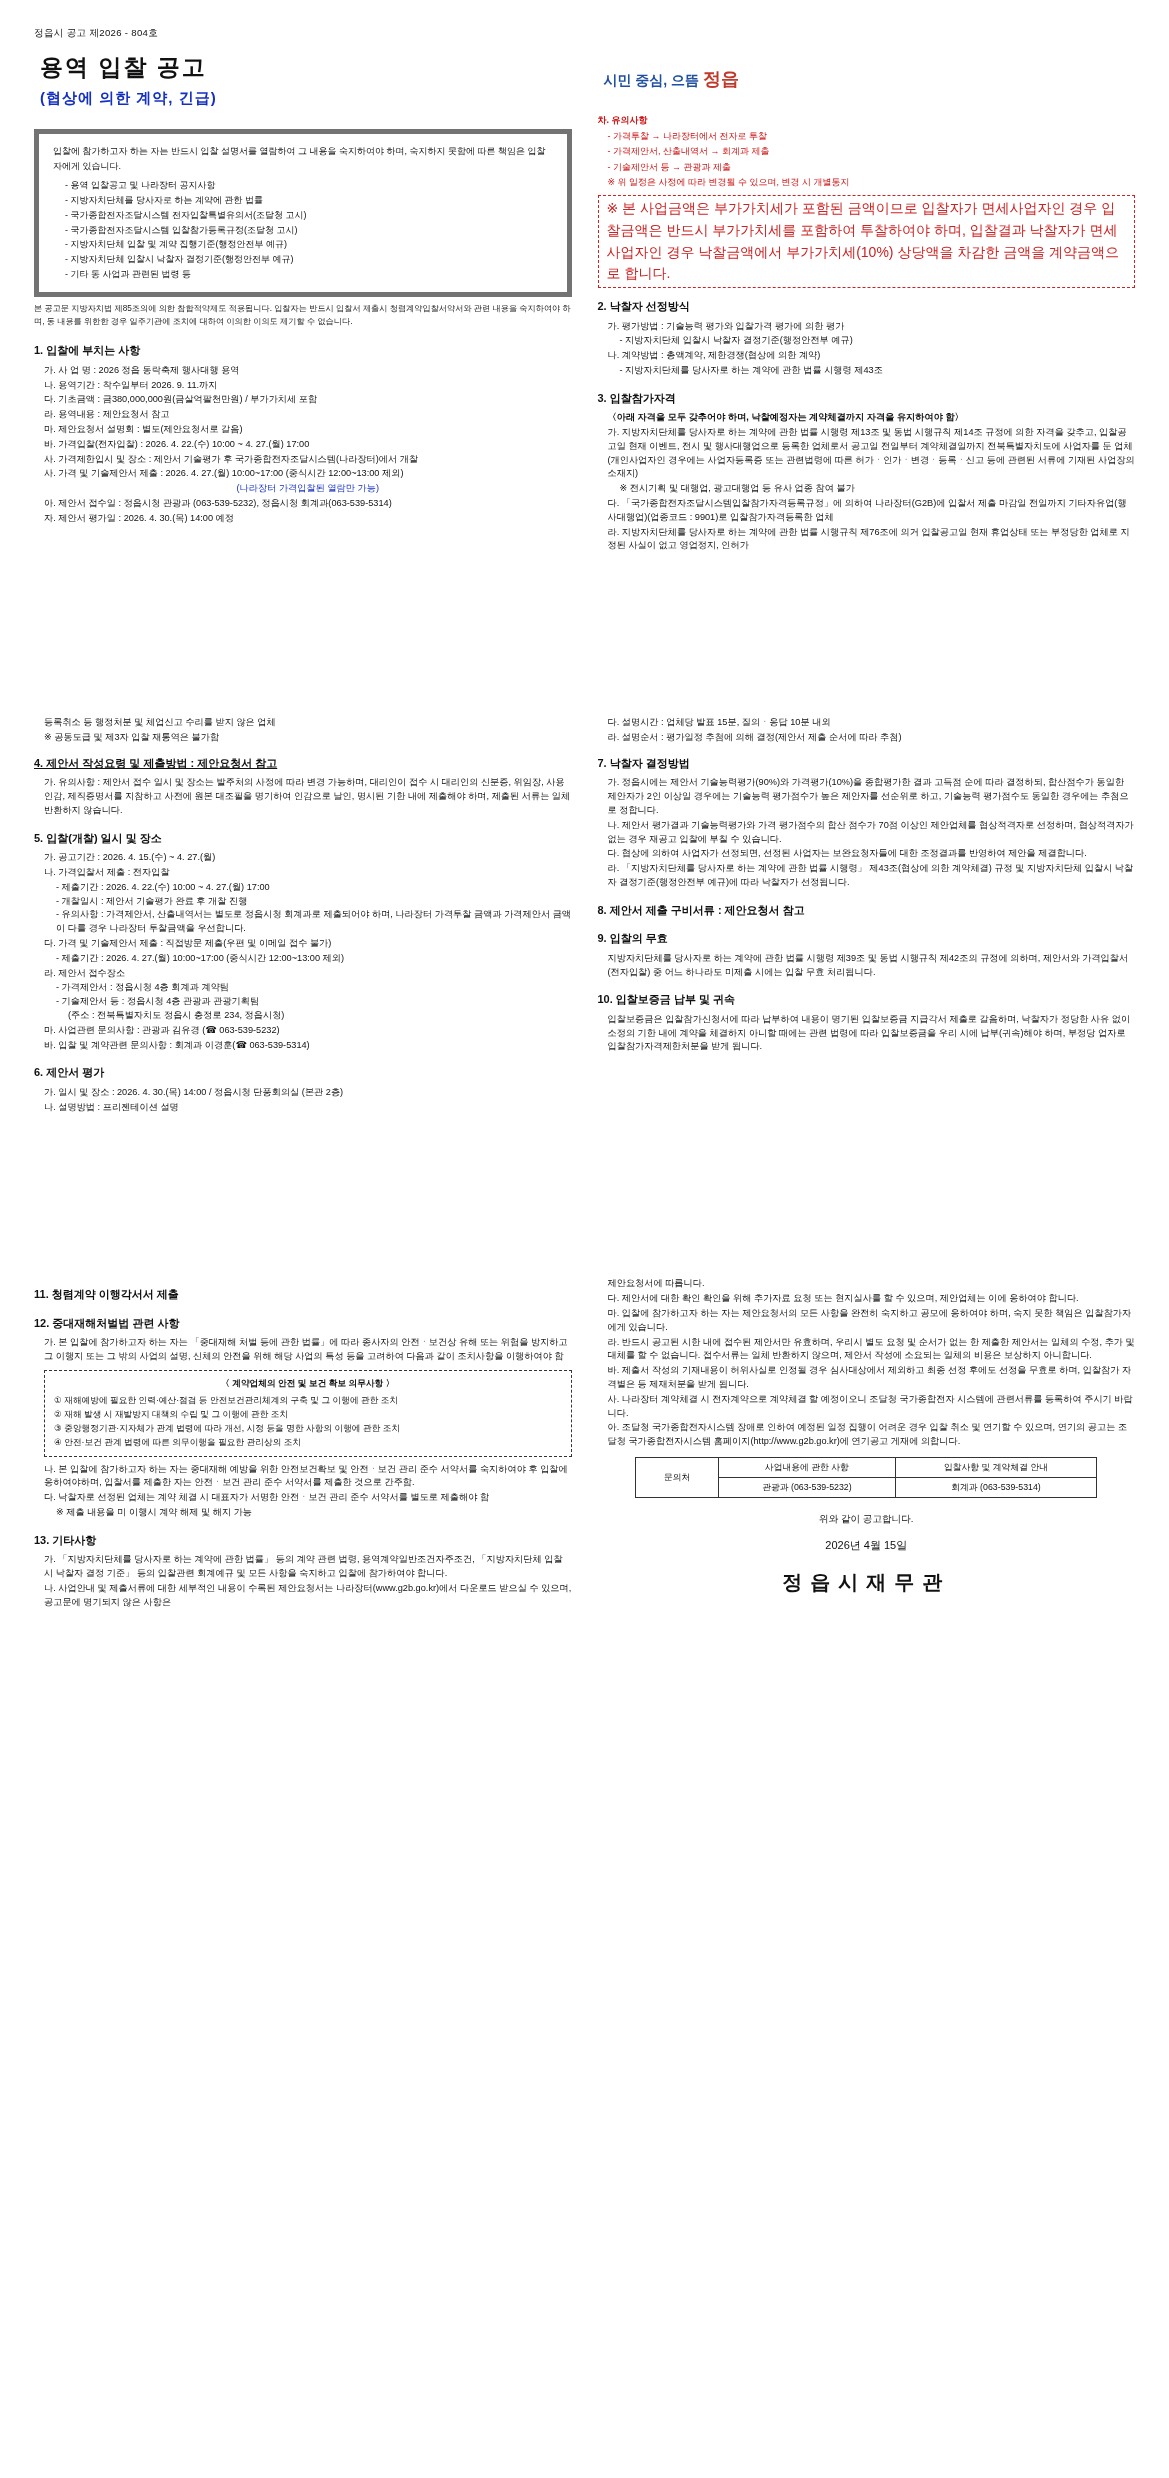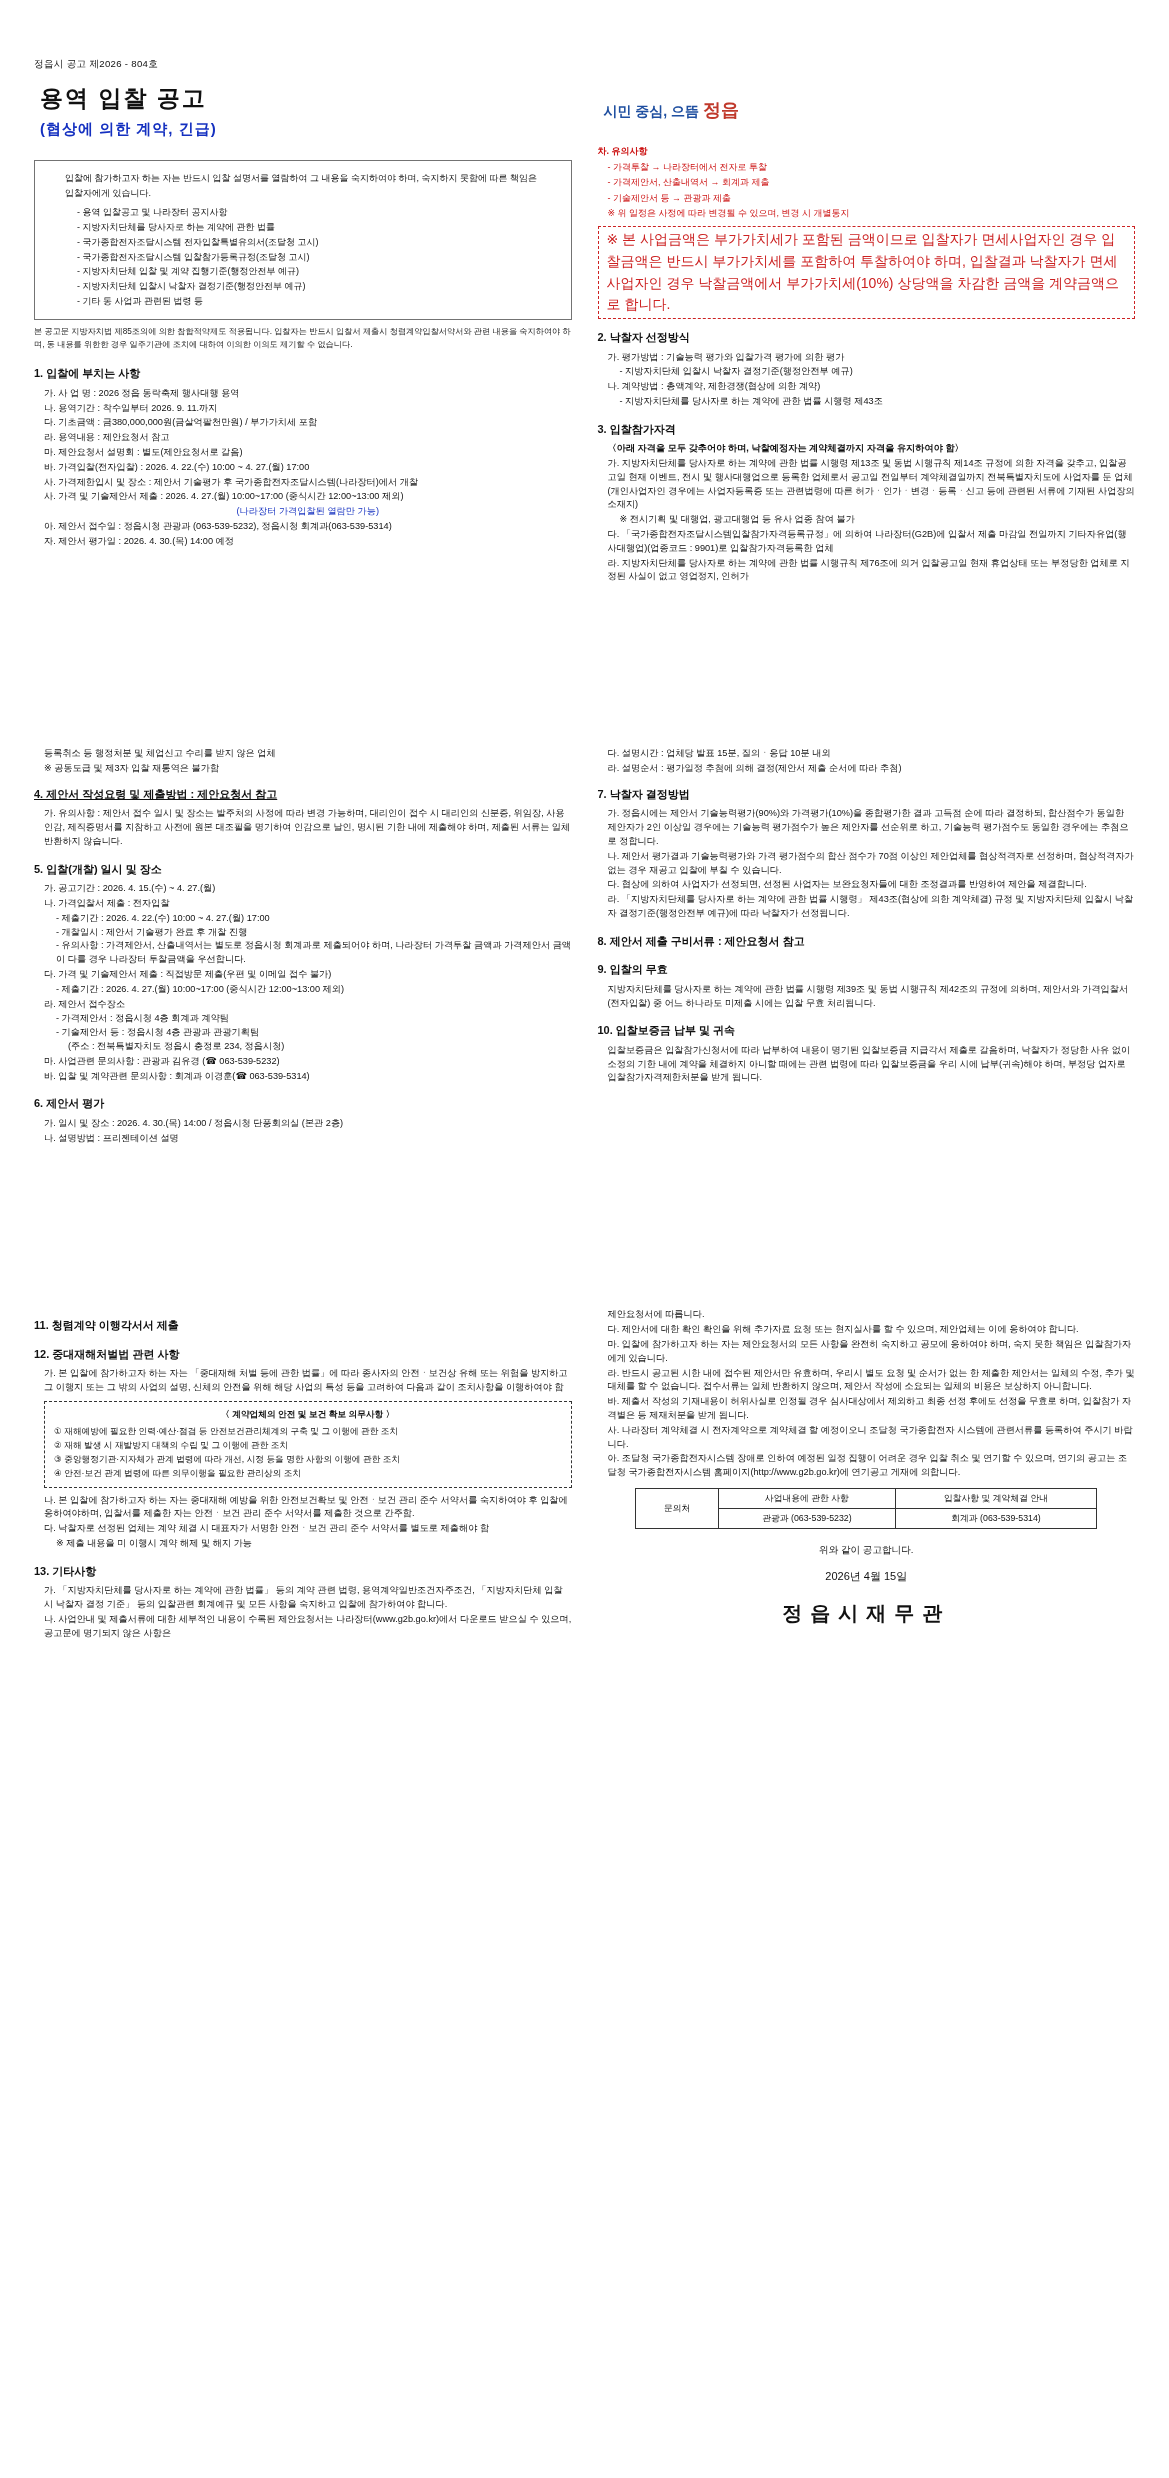--- a/index.html
+++ b/index.html
@@ -3,36 +3,36 @@
 <meta charset="utf-8">
 <style>
   html,body{margin:0;padding:0;background:#ffffff;}
   body{
     width:1169px;
     font-family:"Liberation Sans","DejaVu Sans",sans-serif;
     color:#111;
     font-size:9.2px;
     line-height:1.5;
   }
-  .page{position:relative;width:1169px;margin-top:31px;}
+  .page{position:relative;width:1169px;}
   .col2{display:flex;gap:26px;padding:0 34px;box-sizing:border-box;}
   .col{width:50%;box-sizing:border-box;}
   .hdr-no{font-size:9.6px;padding:26px 0 4px 34px;letter-spacing:.3px;}
   .title-wrap{text-align:left;padding-left:40px;position:relative;}
   h1.title{
     font-size:23px;font-weight:bold;margin:6px 0 2px 0;letter-spacing:2px;
   }
   .subtitle{font-size:15px;font-weight:bold;letter-spacing:1px;}
   .slogan{
     position:absolute;right:430px;top:16px;font-size:14px;font-weight:bold;
     color:#1f4fa0;white-space:nowrap;
   }
   .slogan .accent{color:#c0392b;font-size:18px;}
   .notice-box{
-    border:1px solid #737373;margin:16px 34px 6px 34px;padding:10px 30px;
+    border:5px solid #737373;margin:16px 34px 6px 34px;padding:10px 14px;
     font-size:9px;line-height:1.65;
   }
   .notice-box .lead{margin-bottom:4px;}
   .notice-box ul{margin:0;padding-left:12px;list-style:none;}
   .notice-box li{margin:0;}
   .small-note{font-size:8.2px;color:#222;margin:5px 34px 14px 34px;line-height:1.55;}
   .sec{margin:0 0 12px 0;}
   .sec > .sec-title{font-size:11px;font-weight:bold;margin:10px 0 5px 0;}
   .u{text-decoration:underline;}
   .item{margin:1px 0 1px 10px;}

